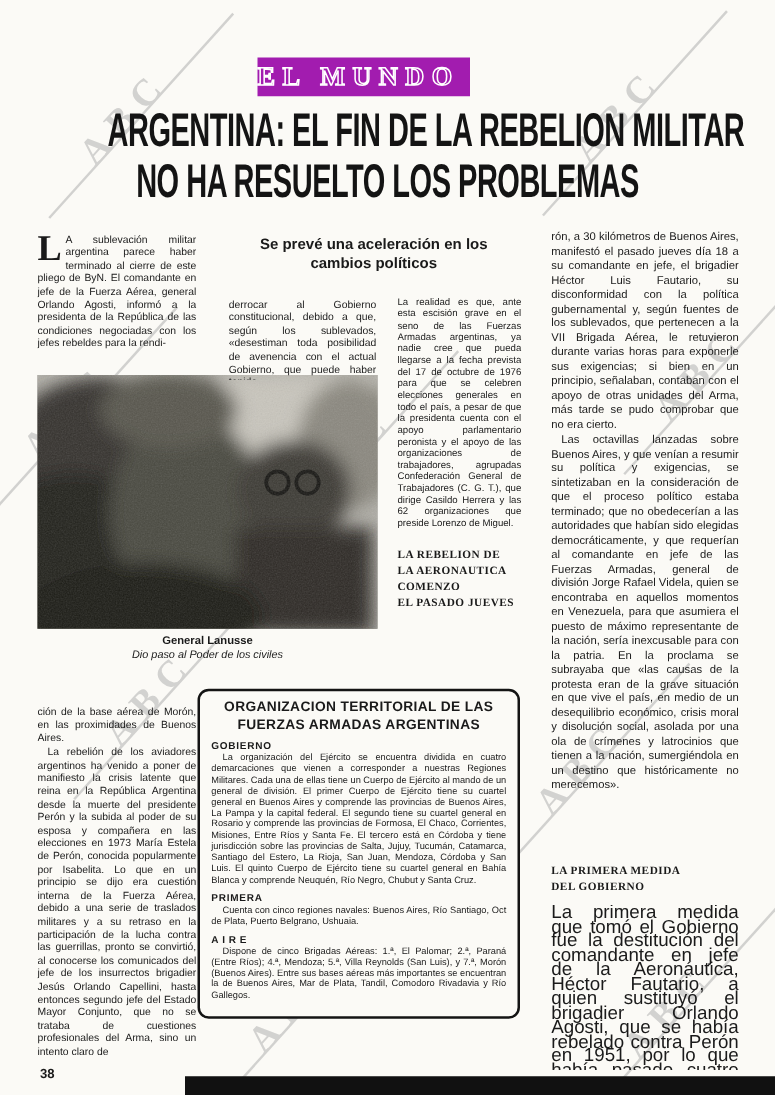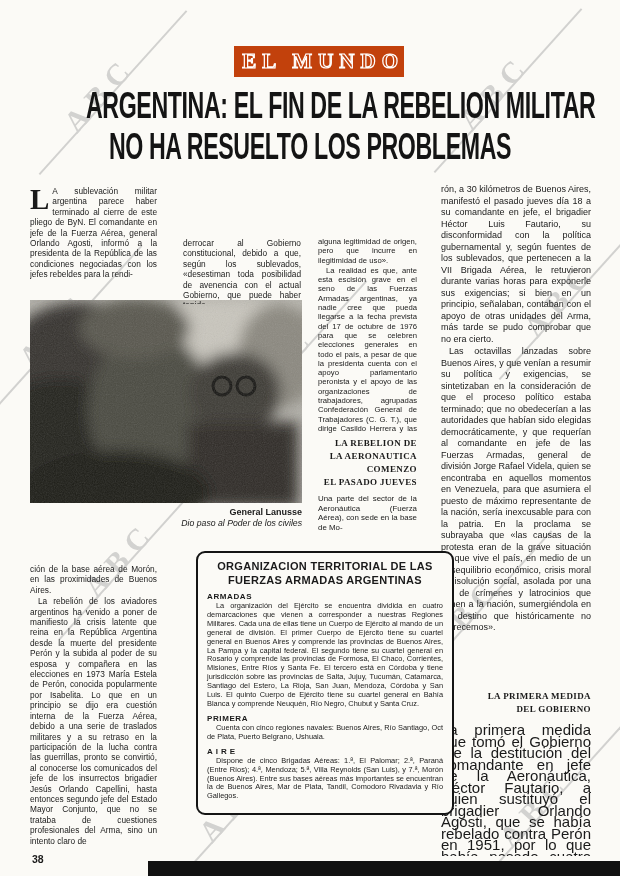--- a/index.html
+++ b/index.html
@@ -9,62 +9,62 @@
     font-family:"Liberation Sans",sans-serif;color:#1a1a1a;
   }
   
   .wm{position:absolute;width:150px;height:60px;transform:rotate(-48deg);
       z-index:0;opacity:.5;pointer-events:none;}
   .wm-line{position:absolute;left:-35px;top:55%;width:220px;height:1.5px;background:#a9a9a9;}
   .wm-text{position:absolute;left:20px;top:8px;
       font-family:"Liberation Serif",serif;font-size:30px;letter-spacing:9px;
       color:#ababab;font-weight:bold;}
   
-  .band{position:absolute;left:234px;top:46px;width:170px;height:31px;background:#c2410c;
-        display:flex;align-items:center;justify-content:flex-end;z-index:1;}
+  .band{position:absolute;left:206px;top:46px;width:170px;height:31px;background:#a21caf;
+        display:flex;align-items:center;justify-content:flex-start;z-index:1;}
   .band-text{font-family:"Liberation Serif",serif;font-weight:bold;font-size:21px;
         letter-spacing:6px;color:transparent;-webkit-text-stroke:1.2px #ffffff;white-space:nowrap;}
   @supports not (-webkit-text-stroke: 1px #fff){ .band-text{color:#ffffff;} }
   .hl{position:absolute;left:30px;width:560px;text-align:center;z-index:1;
       font-weight:900;color:#141414;font-size:29px;letter-spacing:-0.5px;
       transform:scale(0.8,1.3);transform-origin:center top;white-space:nowrap;}
   .hl1{top:84px;}
   .hl2{top:125px;}
   
   .blk{position:absolute;z-index:1;overflow:hidden;text-align:justify;
        font-size:8.3px;line-height:10.4px;}
   .blk p{margin:0;}
   .blk p + p{text-indent:8px;margin-top:1px;}
   .dropcap{float:left;font-size:29px;line-height:24px;font-weight:bold;
        margin:1px 3px 0 0;font-family:"Liberation Serif",serif;}
   
   .col1a{left:30px;top:186px;width:127px;height:112px;}
   .photo{position:absolute;left:30px;top:300px;width:272px;height:203px;z-index:1;
          background:#8e8c85;}
-  .caption{position:absolute;left:30px;top:507px;width:272px;text-align:right;z-index:1;}
+  .caption{position:absolute;left:30px;top:507px;width:272px;text-align:center;z-index:1;}
   .cap-name{font-weight:bold;font-size:9px;line-height:11px;}
   .cap-sub{font-style:italic;font-size:8.7px;line-height:11px;}
   .col1b{left:30px;top:564px;width:127px;height:309px;}
   .pageno{position:absolute;left:32px;top:853px;font-weight:bold;font-size:10.5px;z-index:1;}
   .subhead{position:absolute;left:183px;top:188px;width:232px;text-align:center;z-index:1;
        font-weight:bold;font-size:12px;line-height:15px;}
   .col2{left:183px;top:238px;width:118px;height:66px;}
   .col3a{left:318px;top:237px;width:99px;height:196px;font-size:7.7px;line-height:9.3px;}
-  .serif-head{position:absolute;z-index:1;text-align:right;
+  .serif-head{position:absolute;z-index:1;text-align:left;
        font-family:"Liberation Serif",serif;font-weight:bold;font-size:9px;line-height:13px;
        letter-spacing:.4px;white-space:pre-line;}
   .col3h{left:318px;top:437px;width:99px;}
   .col3b{left:318px;top:494px;width:99px;height:40px;font-size:7.9px;line-height:9.6px;}
   .col4a{left:441px;top:184px;width:150px;height:474px;font-size:9px;line-height:11.5px;}
   .col4h{left:441px;top:690px;width:150px;}
   .col4b{left:441px;top:724px;width:150px;height:132px;font-size:15px;line-height:11.5px;}
   
   .ibox{position:absolute;left:158px;top:551px;width:258px;height:264px;z-index:1;
         border:2.5px solid #141414;border-radius:9px;box-sizing:border-box;
-        padding:7px 9px;overflow:hidden;background:#fbfaf6;margin-left:38px;}
+        padding:7px 9px;overflow:hidden;background:#fbfaf6;}
   .ibox-title{font-weight:bold;font-size:11px;line-height:13.5px;text-align:center;
         letter-spacing:.3px;margin-bottom:4px;}
   .ibox-h{font-weight:bold;font-size:8px;letter-spacing:.6px;margin:5px 0 1px;}
   .ibox-h.spaced{letter-spacing:3px;}
   .ibox-t{font-size:7.4px;line-height:8.9px;text-align:justify;text-indent:9px;margin:0;}
   
   .bottombar{position:absolute;left:148px;top:861px;width:472px;height:15px;
         background:#111;z-index:1;}
 </style>
 </head>
@@ -154,50 +154,47 @@
   <div class="caption">
     <div class="cap-name">General Lanusse</div>
     <div class="cap-sub">Dio paso al Poder de los civiles</div>
   </div>
 
   <div class="blk col1b">
     <p>ción de la base aérea de Morón, en las proximidades de Buenos Aires.</p>
     <p>La rebelión de los aviadores argentinos ha venido a poner de manifiesto la crisis latente que reina en la República Argentina desde la muerte del presidente Perón y la subida al poder de su esposa y compañera en las elecciones en 1973 María Estela de Perón, conocida popularmente por Isabelita. Lo que en un principio se dijo era cuestión interna de la Fuerza Aérea, debido a una serie de traslados militares y a su retraso en la participación de la lucha contra las guerrillas, pronto se convirtió, al conocerse los comunicados del jefe de los insurrectos brigadier Jesús Orlando Capellini, hasta entonces segundo jefe del Estado Mayor Conjunto, que no se trataba de cuestiones profesionales del Arma, sino un intento claro de</p>
   </div>
 
+  <div class="subhead">Se prevé una aceleración en los cambios políticos</div>
 
   <div class="blk col2">
     <p>derrocar al Gobierno constitucional, debido a que, según los sublevados, «desestiman toda posibilidad de avenencia con el actual Gobierno, que puede haber tenido</p>
   </div>
 
   <div class="blk col3a">
-    <p>alguna legitimidad de origen, pero que incurre en ilegitimidad de uso».</p>
     <p>La realidad es que, ante esta escisión grave en el seno de las Fuerzas Armadas argentinas, ya nadie cree que pueda llegarse a la fecha prevista del 17 de octubre de 1976 para que se celebren elecciones generales en todo el país, a pesar de que la presidenta cuenta con el apoyo parlamentario peronista y el apoyo de las organizaciones de trabajadores, agrupadas Confederación General de Trabajadores (C. G. T.), que dirige Casildo Herrera y las 62 organizaciones que preside Lorenzo de Miguel.</p>
   </div>
   <div class="serif-head col3h">LA REBELION DE
 LA AERONAUTICA
 COMENZO
 EL PASADO JUEVES</div>
-  <div class="blk col3b">
-    <p>Una parte del sector de la Aeronáutica (Fuerza Aérea), con sede en la base de Mo-</p>
-  </div>
 
   <div class="blk col4a">
     <p>rón, a 30 kilómetros de Buenos Aires, manifestó el pasado jueves día 18 a su comandante en jefe, el brigadier Héctor Luis Fautario, su disconformidad con la política gubernamental y, según fuentes de los sublevados, que pertenecen a la VII Brigada Aérea, le retuvieron durante varias horas para exponerle sus exigencias; si bien en un principio, señalaban, contaban con el apoyo de otras unidades del Arma, más tarde se pudo comprobar que no era cierto.</p>
     <p>Las octavillas lanzadas sobre Buenos Aires, y que venían a resumir su política y exigencias, se sintetizaban en la consideración de que el proceso político estaba terminado; que no obedecerían a las autoridades que habían sido elegidas democráticamente, y que requerían al comandante en jefe de las Fuerzas Armadas, general de división Jorge Rafael Videla, quien se encontraba en aquellos momentos en Venezuela, para que asumiera el puesto de máximo representante de la nación, sería inexcusable para con la patria. En la proclama se subrayaba que «las causas de la protesta eran de la grave situación en que vive el país, en medio de un desequilibrio económico, crisis moral y disolución social, asolada por una ola de crímenes y latrocinios que tienen a la nación, sumergiéndola en un destino que históricamente no merecemos».</p>
   </div>
   <div class="serif-head col4h">LA PRIMERA MEDIDA
 DEL GOBIERNO</div>
   <div class="blk col4b">
     <p>La primera medida que tomó el Gobierno fue la destitución del comandante en jefe de la Aeronáutica, Héctor Fautario, a quien sustituyó el brigadier Orlando Agosti, que se había rebelado contra Perón en 1951, por lo que había pasado cuatro años exiliado, por aquel entonces, en Montevideo. Agosti, con sus compañeros de armas el comandante en jefe del Ejército, que lo es a la vez de las</p>
   </div>
 
   <div class="ibox">
     <div class="ibox-title">ORGANIZACION TERRITORIAL DE LAS FUERZAS ARMADAS ARGENTINAS</div>
-    <div class="ibox-h">ARMADAS</div>
+    <div class="ibox-h">GOBIERNO</div>
     <p class="ibox-t">La organización del Ejército se encuentra dividida en cuatro demarcaciones que vienen a corresponder a nuestras Regiones Militares. Cada una de ellas tiene un Cuerpo de Ejército al mando de un general de división. El primer Cuerpo de Ejército tiene su cuartel general en Buenos Aires y comprende las provincias de Buenos Aires, La Pampa y la capital federal. El segundo tiene su cuartel general en Rosario y comprende las provincias de Formosa, El Chaco, Corrientes, Misiones, Entre Ríos y Santa Fe. El tercero está en Córdoba y tiene jurisdicción sobre las provincias de Salta, Jujuy, Tucumán, Catamarca, Santiago del Estero, La Rioja, San Juan, Mendoza, Córdoba y San Luis. El quinto Cuerpo de Ejército tiene su cuartel general en Bahía Blanca y comprende Neuquén, Río Negro, Chubut y Santa Cruz.</p>
     <div class="ibox-h">PRIMERA</div>
     <p class="ibox-t">Cuenta con cinco regiones navales: Buenos Aires, Río Santiago, Oct de Plata, Puerto Belgrano, Ushuaia.</p>
     <div class="ibox-h spaced">AIRE</div>
     <p class="ibox-t">Dispone de cinco Brigadas Aéreas: 1.ª, El Palomar; 2.ª, Paraná (Entre Ríos); 4.ª, Mendoza; 5.ª, Villa Reynolds (San Luis), y 7.ª, Morón (Buenos Aires). Entre sus bases aéreas más importantes se encuentran la de Buenos Aires, Mar de Plata, Tandil, Comodoro Rivadavia y Río Gallegos.</p>
   </div>
 
   <div class="pageno">38</div>
   <div class="bottombar"></div>
 

